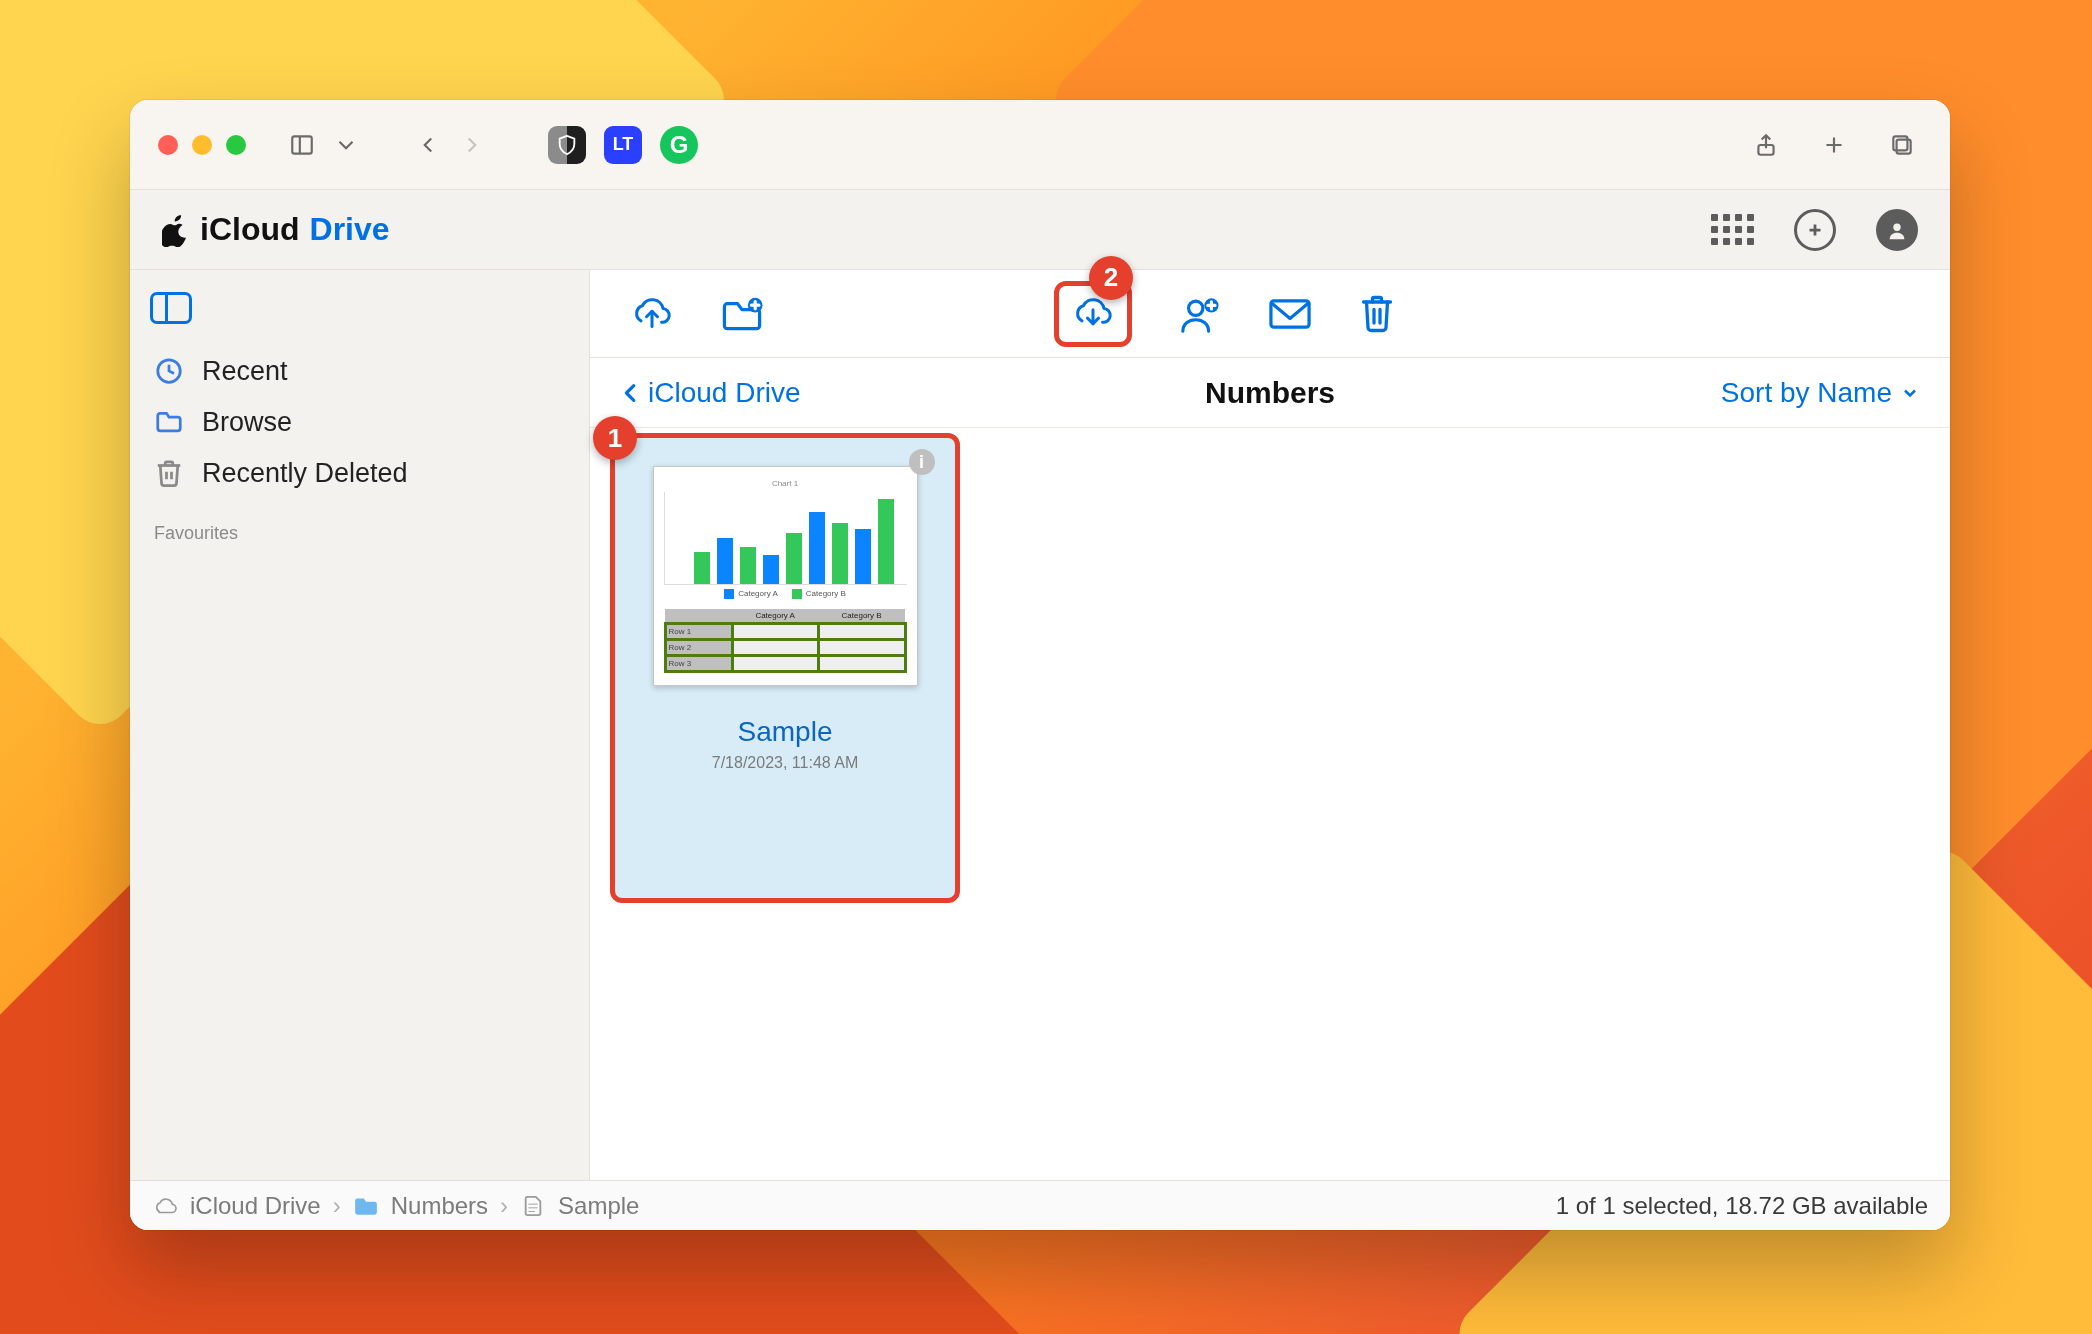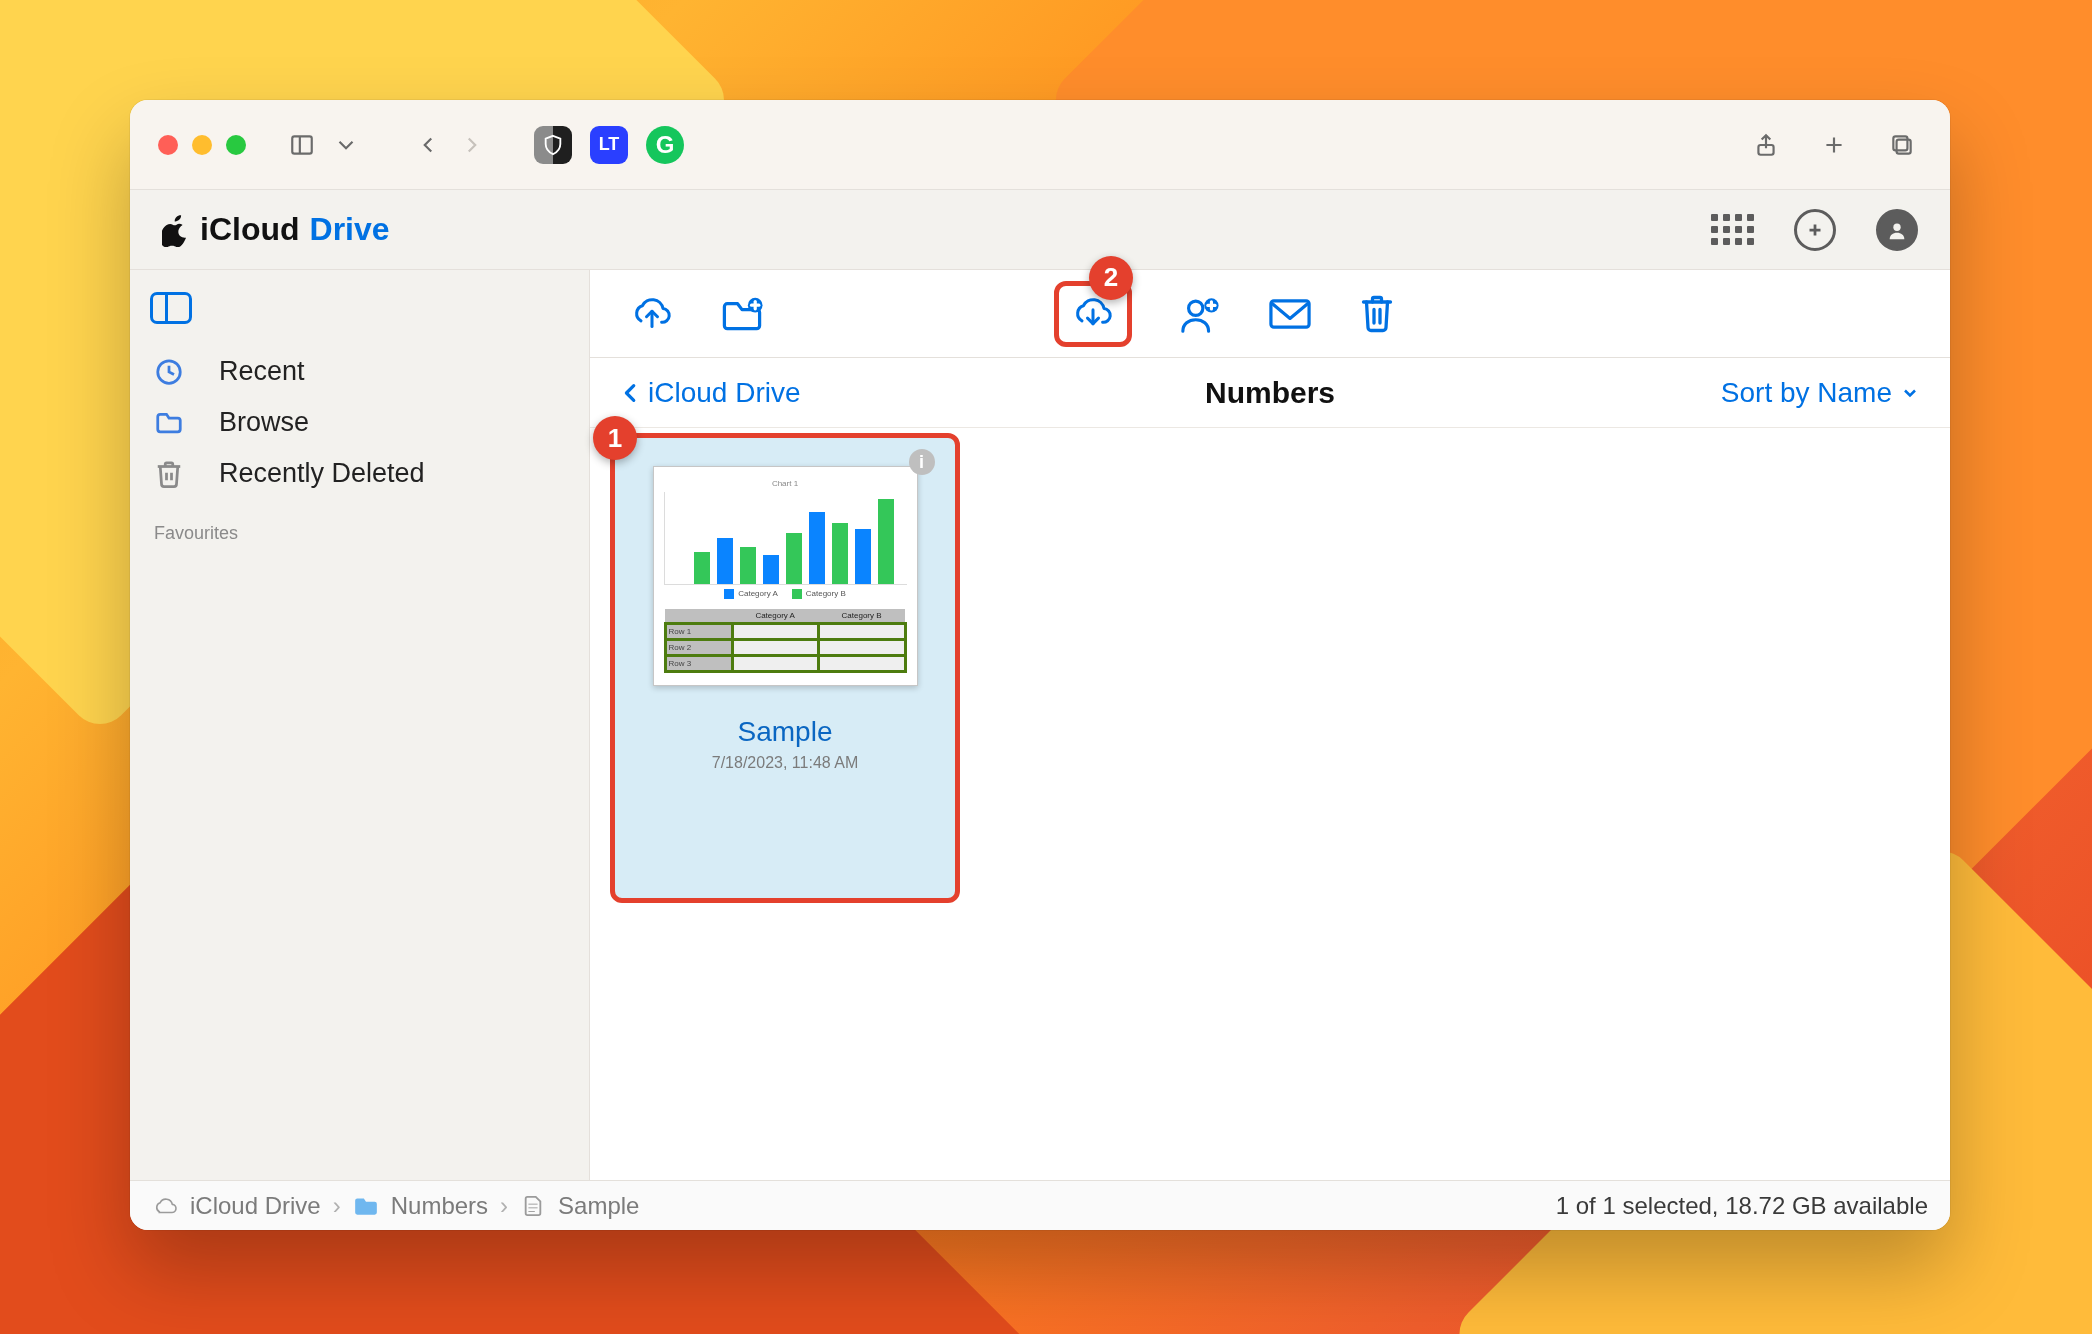--- a/index.html
+++ b/index.html
@@ -94,21 +94,21 @@
   .body { flex:1; display:flex; min-height:0; }
 
   .sidebar {
     width: 460px;
     background:#f3f2ee;
     border-right: 1px solid #e4e0db;
     padding: 22px 16px 0 16px;
   }
   .sidebar-collapse { width:42px; height:32px; border:3px solid #0071e3; border-radius:7px; position:relative; margin:0 0 22px 4px; }
   .sidebar-collapse::before { content:""; position:absolute; left:12px; top:0; bottom:0; width:3px; background:#0071e3; }
-  .side-item { display:flex; align-items:flex-end; gap:35px; padding:10px 8px; font-size:27px; color:#222; border-radius:8px; }
+  .side-item { display:flex; align-items:flex-start; gap:18px; padding:10px 8px; font-size:27px; color:#222; border-radius:8px; }
   .side-item svg { width:30px; height:30px; color:#3d7de0; stroke:currentColor; fill:none; stroke-width:2.2; }
   .side-item.del svg { color:#8a8a8a; }
   .side-head { font-size:18px; color:#8a8a8a; padding:24px 8px 10px; }
 
   .main { flex:1; display:flex; flex-direction:column; background:#fff; }
 
   .tools {
     height:88px;
     border-bottom:1px solid #e4e0db;
     display:flex; align-items:center;
@@ -230,21 +230,21 @@
             <polyline points="15 18 9 12 15 6"></polyline>
           </svg>
       </div>
       <div class="tb-btn" style="color:#c7c2bc">
         <svg viewBox="0 0 24 24">
             <polyline points="9 18 15 12 9 6"></polyline>
           </svg>
       </div>
     </div>
     <div class="tb-spacer-sm"></div>
-    <div class="tb-group" style="gap:18px;">
+    <div class="tb-group" style="gap:18px;margin-left:14px;">
       <div class="ext-badge half">
         <svg viewBox="0 0 24 24" width="22" height="26" style="fill:none;stroke:#fff;stroke-width:2;">
             <path d="M12 2l8 3v6c0 5-3.5 9-8 11-4.5-2-8-6-8-11V5l8-3z"></path>
           </svg>
       </div>
       <div class="ext-badge lt">LT</div>
       <div class="ext-badge g">G</div>
     </div>
 
 

